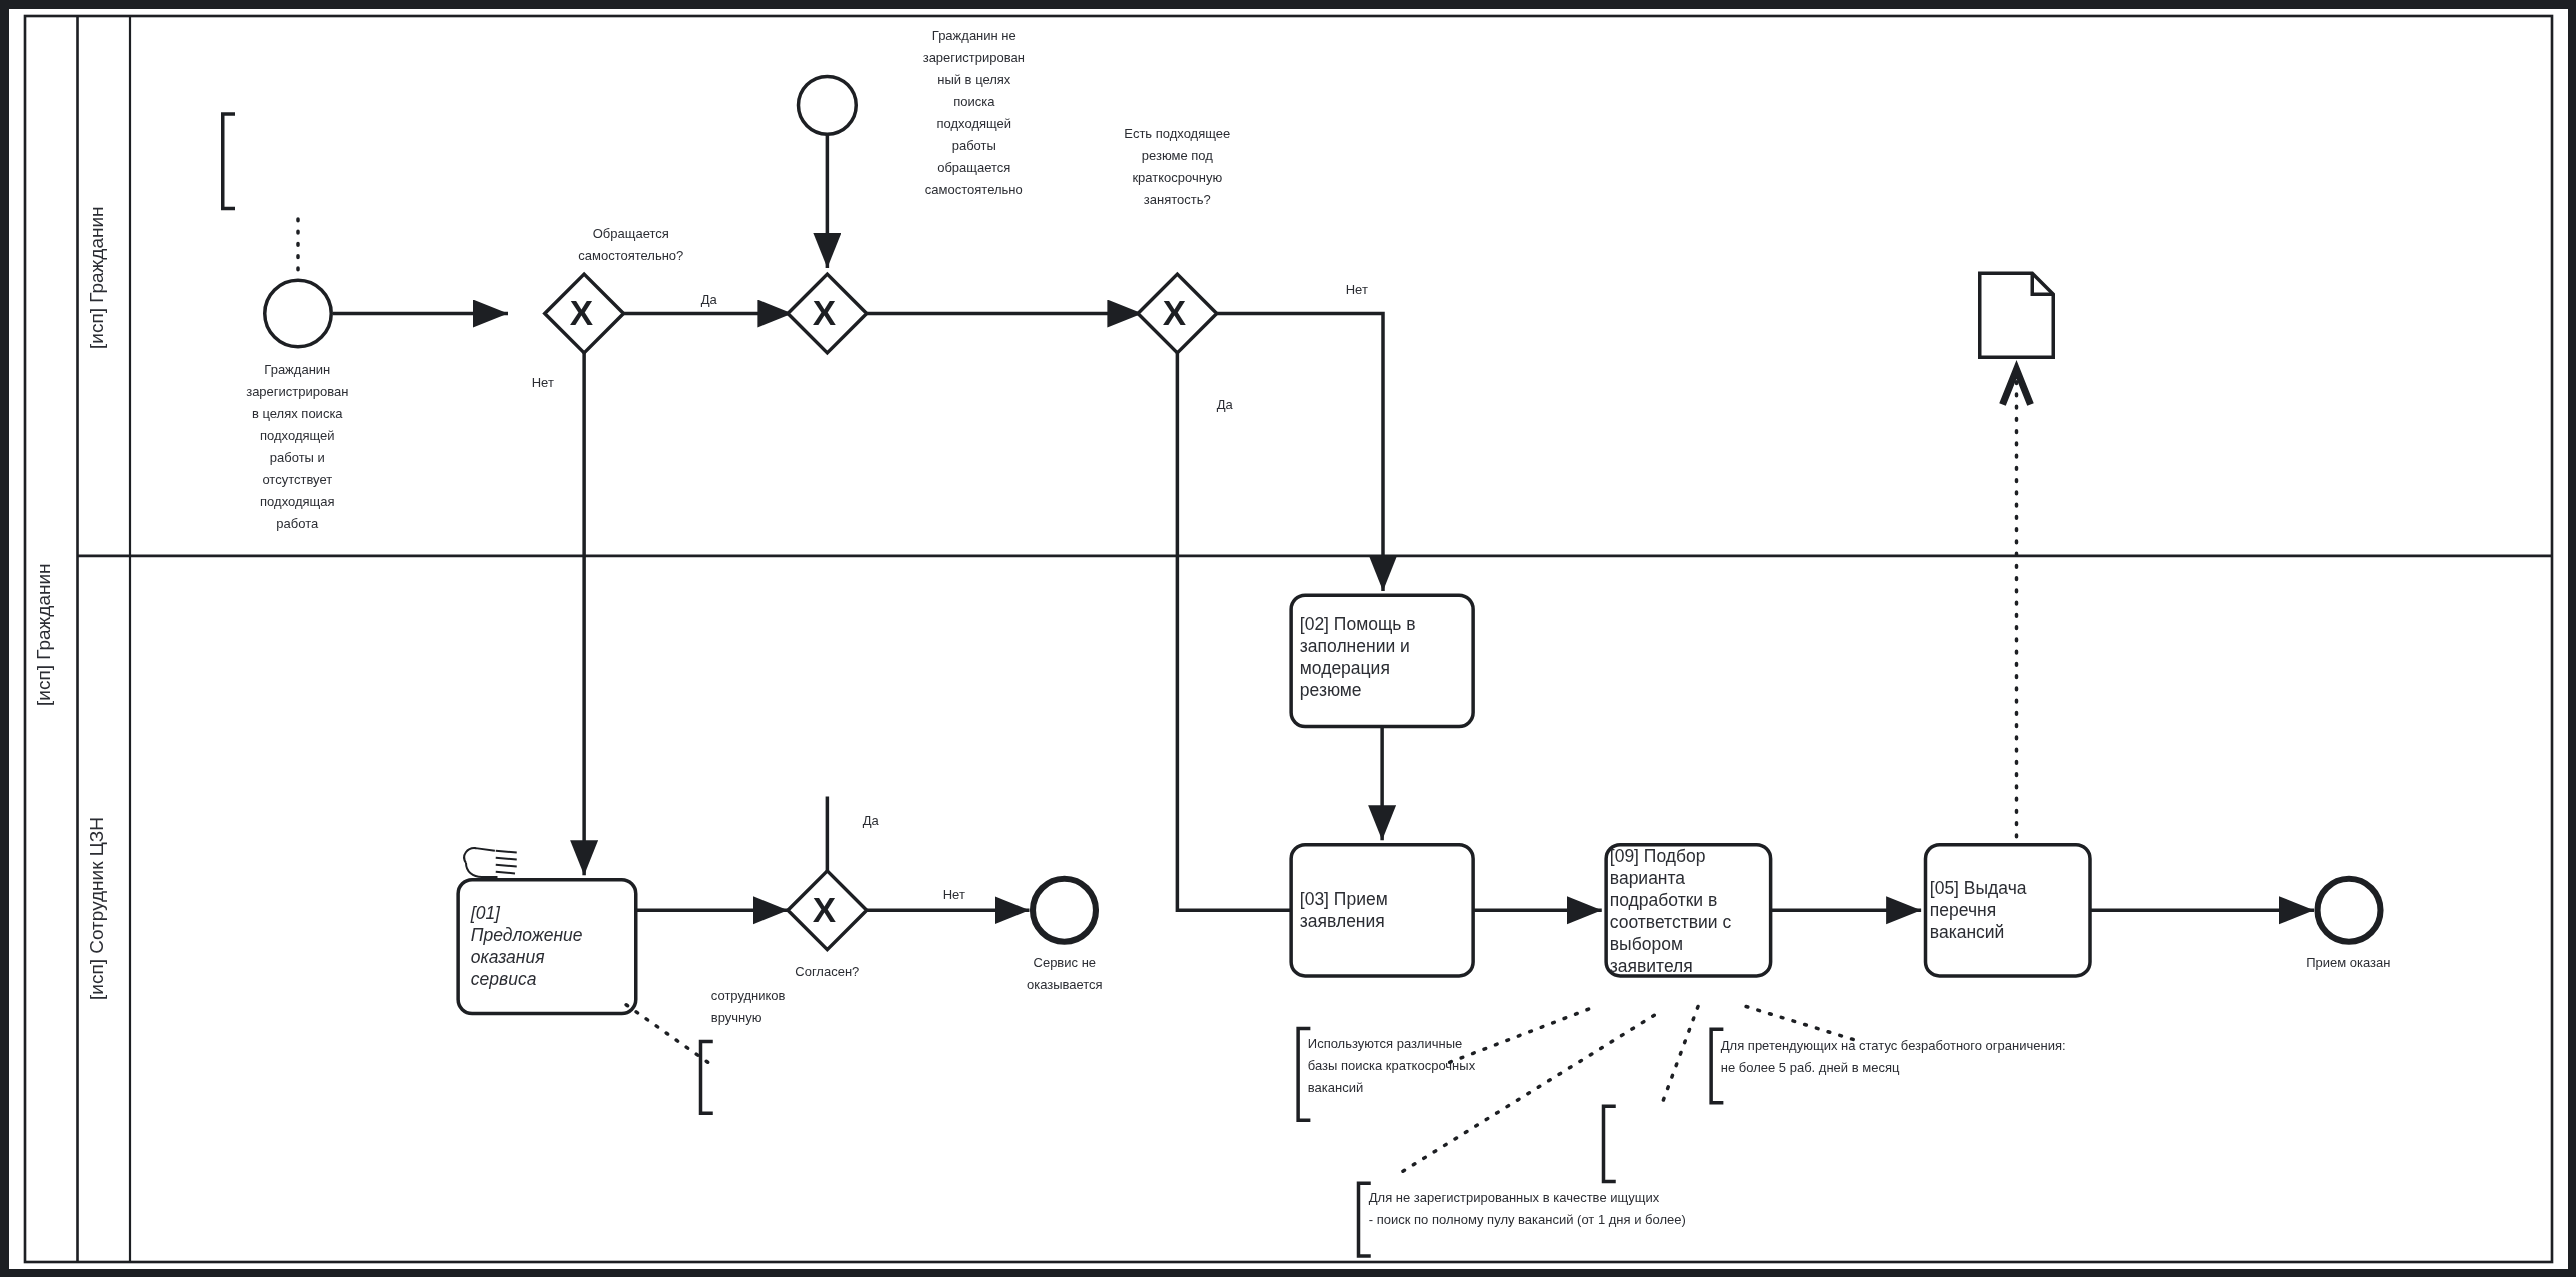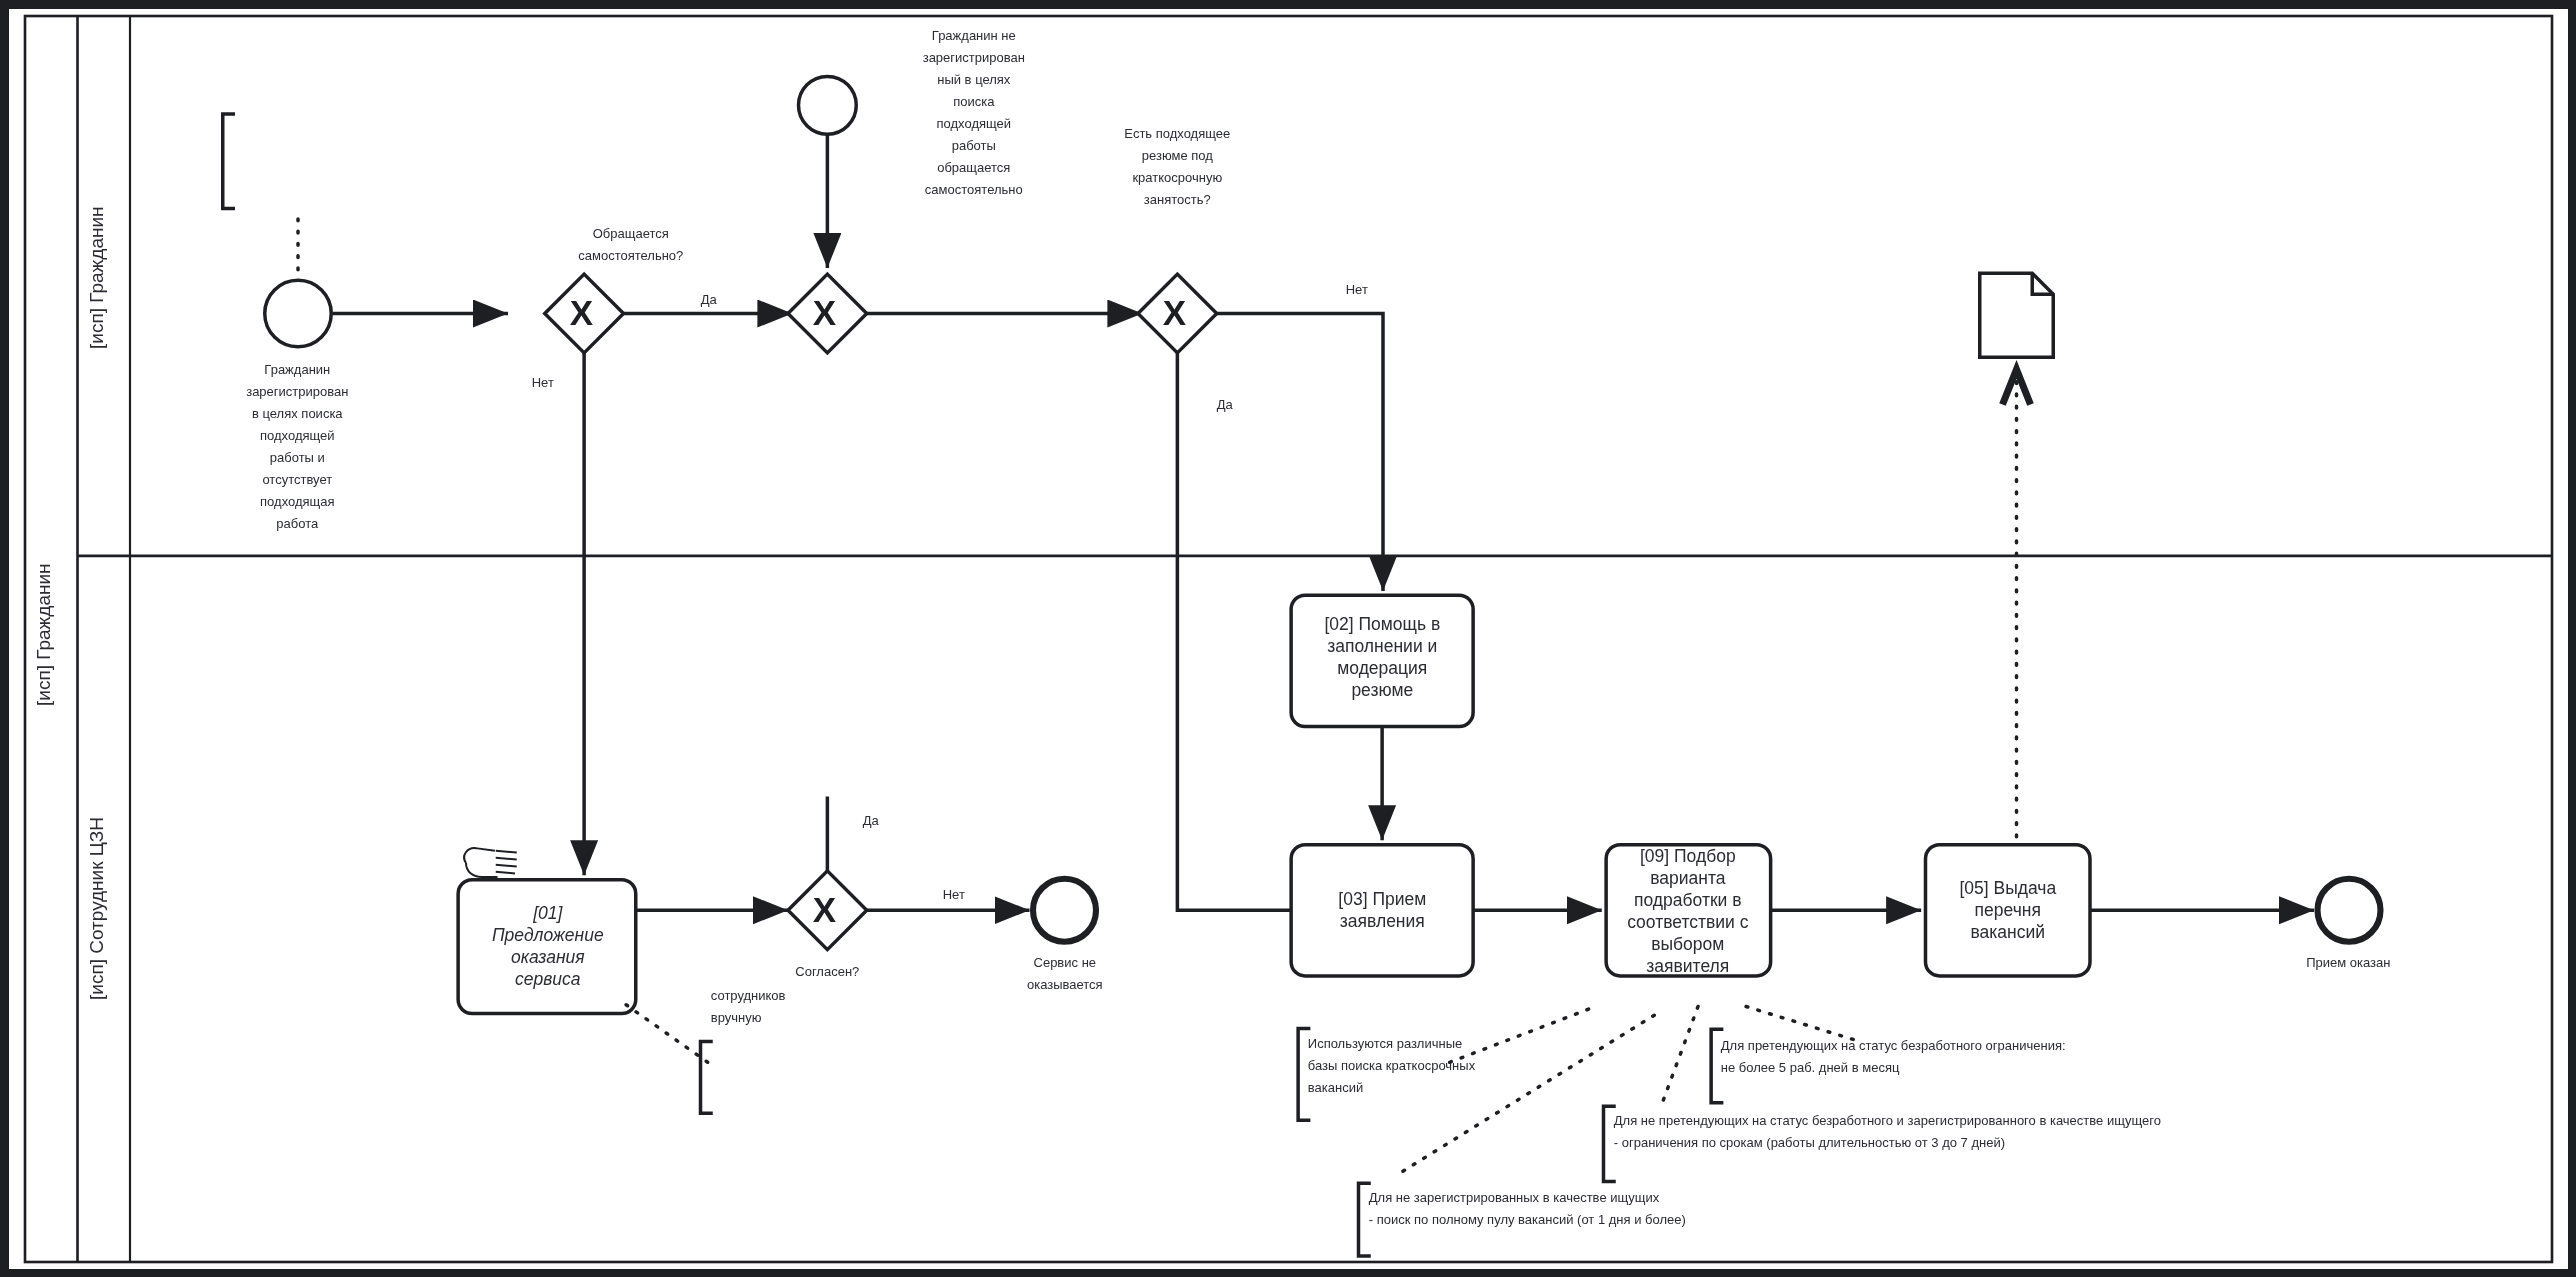--- a/index.html
+++ b/index.html
@@ -3,21 +3,21 @@
 <meta charset="utf-8">
 <style>
   html,body{margin:0;padding:0;background:#ffffff;}
   body{font-family:"Liberation Sans", sans-serif;}
   #stage{position:relative;width:2576px;height:1278px;background:#1d1f23;overflow:hidden;}
   #canvas{position:absolute;left:8.8px;top:8.8px;width:2559px;height:1260px;background:#ffffff;}
   #svg{position:absolute;left:0;top:0;width:2559px;height:1260px;}
   .lbl{position:absolute;color:#2b2d33;font-size:13px;line-height:22px;text-align:center;white-space:pre-line;}
   .lbl.left{text-align:left;}
   .vert{position:absolute;color:#2b2d33;font-size:19px;writing-mode:vertical-rl;transform:rotate(180deg);white-space:nowrap;}
-  .taskt{position:absolute;color:#2b2d33;font-size:17.5px;line-height:22px;text-align:center;white-space:pre-line;}
+  .taskt{position:absolute;color:#2b2d33;font-size:17.5px;line-height:22px;white-space:pre-line;}
   .gwx{position:absolute;color:#1d1f23;font-size:35px;font-weight:bold;font-family:"Liberation Sans",sans-serif;}
 </style>
 </head>
 <body>
 
 <div id="stage">
   <div id="canvas">
 
     <svg id="svg" viewBox="0 0 2924 1440">
       <defs>
@@ -184,20 +184,18 @@
 перечня
 вакансий</div>
 
     <div class="lbl left" style="left:702px;top:976px;width:201px;">сотрудников
 вручную</div>
     <div class="lbl left" style="left:1299px;top:1024px;width:298px;">Используются различные
 базы поиска краткосрочных
 вакансий</div>
     <div class="lbl left" style="left:1712px;top:1026px;width:709px;">Для претендующих на статус безработного ограничения:
 не более 5 раб. дней в месяц</div>
-    <div class="lbl left" style="left:1605px;top:1101px;width:919px;">Для не претендующих на статус безработного и зарегистрированного в качестве ищущего
-- ограничения по срокам (работы длительностью от 3 до 7 дней)</div>
     <div class="lbl left" style="left:1360px;top:1178px;width:700px;">Для не зарегистрированных в качестве ищущих
 - поиск по полному пулу вакансий (от 1 дня и более)</div>
 
   </div>
 </div>
 
 
 </body></html>

